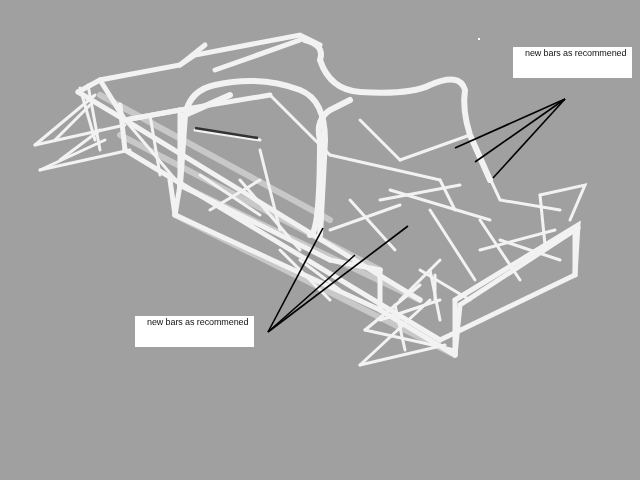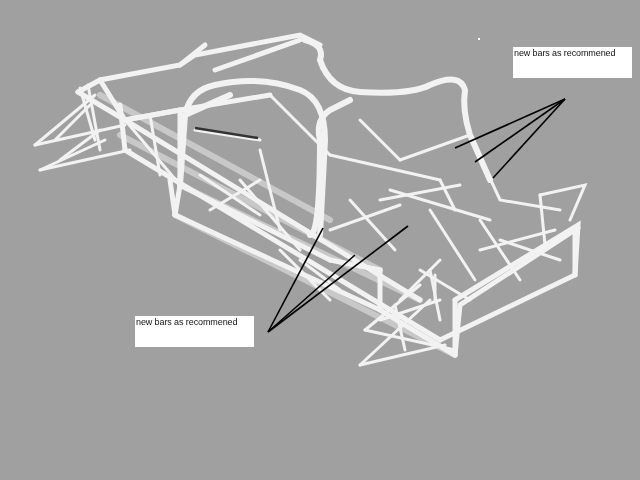--- a/index.html
+++ b/index.html
@@ -12,21 +12,21 @@
   #canvas { position: absolute; left: 0; top: 0; width: 640px; height: 480px; }
   .tube { stroke: #f2f2f2; stroke-linecap: round; fill: none; }
   .tube-shade { stroke: #c8c8c8; stroke-linecap: round; fill: none; }
   .label-box {
     position: absolute;
     background: #ffffff;
     box-sizing: border-box;
     font-size: 9px;
     color: #111;
     line-height: 11px;
-    padding: 1px 0 0 1px;
+    padding: 1px 0 0 12px;
     letter-spacing: -0.1px;
     white-space: nowrap;
   }
   #label-top { left: 513px; top: 47px; width: 119px; height: 31px; }
   #label-bottom { left: 135px; top: 316px; width: 119px; height: 31px; }
   .dot { position:absolute; width:2px; height:2px; background:#fff; }
 </style>
 </head>
 <body>
 

